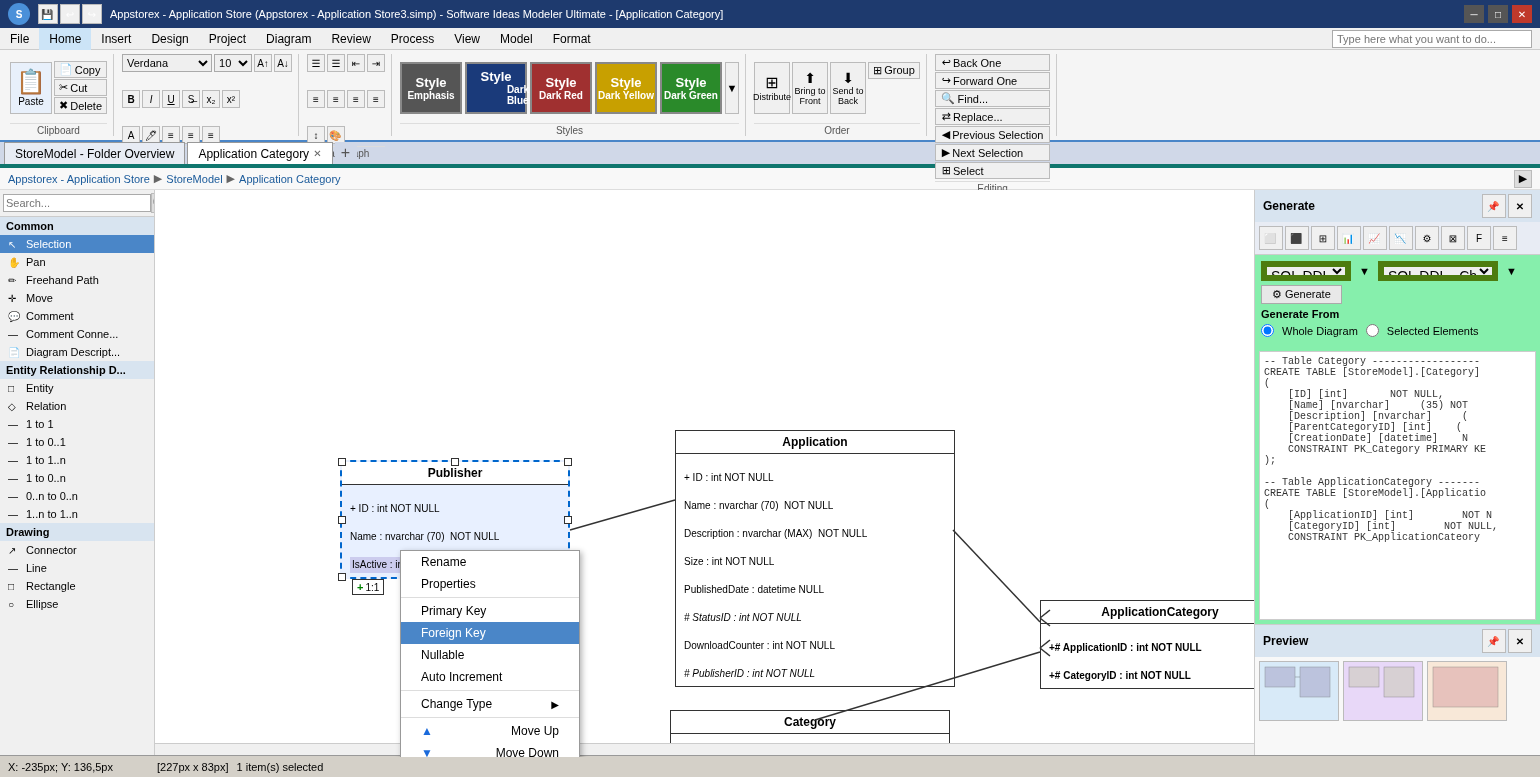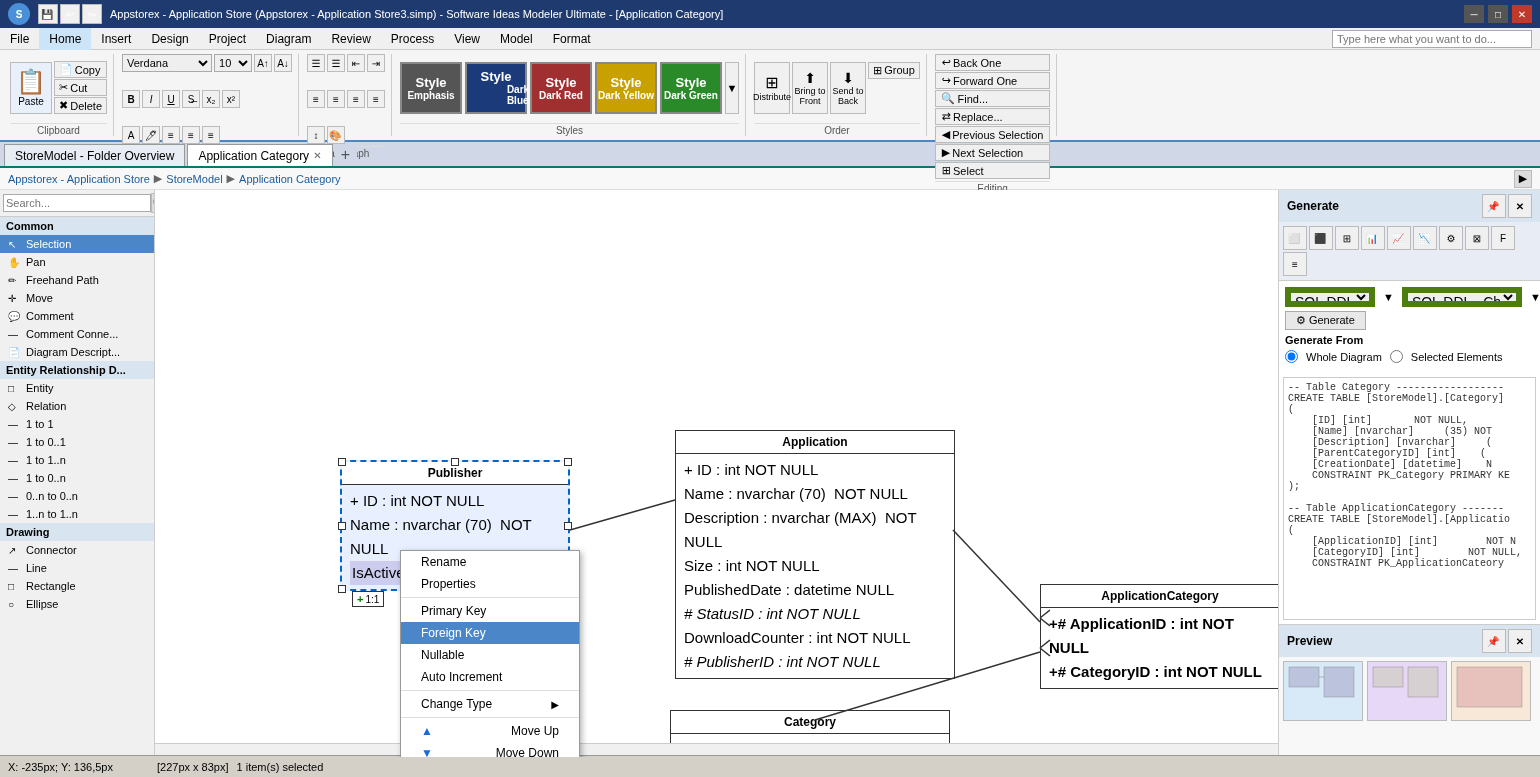--- a/index.html
+++ b/index.html
@@ -44,21 +44,21 @@
 
     
     .order-btns { display: flex; gap: 2px; }
     .order-btn { width: 36px; height: 52px; background: #f0f0f0; border: 1px solid #bbb; display: flex; flex-direction: column; align-items: center; justify-content: center; font-size: 9px; cursor: pointer; text-align: center; }
 
     
     .editing-btns { display: flex; flex-direction: column; gap: 1px; }
     .editing-btn { height: 17px; padding: 0 6px; background: #f0f0f0; border: 1px solid #bbb; font-size: 11px; cursor: pointer; display: flex; align-items: center; gap: 2px; white-space: nowrap; }
 
     
-    #tabbar { background: #d0d8e8; height: 26px; display: flex; align-items: flex-end; padding-left: 4px; border-bottom: 2px solid #0f766e; }
+    #tabbar { background: #d0d8e8; height: 26px; display: flex; align-items: flex-end; padding-left: 4px; border-bottom: 4px solid #0f766e; }
     .tab { height: 22px; padding: 0 10px; background: #e8ecf4; border: 1px solid #999; border-bottom: none; display: flex; align-items: center; cursor: pointer; font-size: 12px; gap: 4px; margin-right: 2px; }
     .tab.active { background: white; border-bottom-color: white; }
     .tab .close-x { font-size: 10px; color: #666; }
     .new-tab { height: 22px; width: 22px; background: #d0d8e8; border: none; display: flex; align-items: center; justify-content: center; cursor: pointer; font-size: 16px; color: #555; }
 
     
     #breadcrumb { background: #f8f8f8; height: 22px; display: flex; align-items: center; padding: 0 8px; font-size: 11px; border-bottom: 1px solid #ddd; }
     #breadcrumb span { color: #1a5a9a; cursor: pointer; }
     #breadcrumb .sep { color: #666; margin: 0 4px; }
     #breadcrumb .arrow-btn { margin-left: auto; width: 18px; height: 18px; background: #ddd; border: 1px solid #bbb; display: flex; align-items: center; justify-content: center; cursor: pointer; }
@@ -78,32 +78,32 @@
     .panel-item.selected { background: #4a86c8; color: white; }
     .panel-item .item-icon { width: 14px; font-size: 10px; }
 
     
     #canvas { flex: 1; background: white; position: relative; overflow: hidden; }
 
     
     .entity-box { position: absolute; background: white; border: 1px solid #333; font-size: 11px; min-width: 180px; }
     .entity-header { background: white; text-align: center; font-weight: bold; padding: 4px; border-bottom: 1px solid #333; font-size: 12px; }
     .entity-body { padding: 4px 8px; line-height: 1.6; }
-    .entity-body div { font-size: 15px; }
+    .entity-body div { font-size: 10px; margin-top: 12px; }
     .entity-selected { border: 2px dashed #0066cc; background: #e8f0ff; }
 
     
     #context-menu { position: absolute; background: white; border: 1px solid #999; box-shadow: 2px 2px 6px rgba(0,0,0,0.3); z-index: 100; min-width: 180px; font-size: 12px; top: 360px; left: 245px; }
     .ctx-item { padding: 4px 20px; cursor: pointer; display: flex; align-items: center; justify-content: space-between; }
     .ctx-item.active { background: #4a86c8; color: white; }
     .ctx-separator { height: 1px; background: #ddd; margin: 2px 0; }
     .ctx-item .arrow { font-size: 10px; }
 
     
-    #right-panel { width: 262px; background: #ffffff; border-left: 1px solid #ccc; display: flex; flex-direction: column; flex-shrink: 0; }
+    #right-panel { width: 286px; background: #86efac; border-left: 1px solid #ccc; display: flex; flex-direction: column; flex-shrink: 0; }
     #right-panel-header { background: #d8e4f0; padding: 4px 8px; font-weight: bold; font-size: 12px; display: flex; align-items: center; justify-content: space-between; }
     #right-panel-toolbar { display: flex; flex-wrap: wrap; gap: 2px; padding: 4px; background: #e8ecf4; border-bottom: 1px solid #ccc; }
     .rp-tool-btn { width: 24px; height: 24px; background: #f0f0f0; border: 1px solid #bbb; display: flex; align-items: center; justify-content: center; cursor: pointer; font-size: 10px; }
 
     #generate-panel { padding: 6px; font-size: 11px; }
     .gen-row { display: flex; align-items: center; gap: 4px; margin-bottom: 4px; }
     .gen-select { height: 20px; font-size: 14px; border: 6px solid #4d7c0f; }
     .gen-label { font-weight: bold; margin-bottom: 4px; }
     .gen-btn { padding: 2px 10px; background: #e8e8e8; border: 1px solid #aaa; cursor: pointer; font-size: 11px; }
     .radio-row { display: flex; align-items: center; gap: 8px; margin-bottom: 4px; }
@@ -464,21 +464,21 @@
         <div>Name : nvarchar (70)&nbsp; NOT NULL</div>
         <div>Description : nvarchar (MAX)&nbsp; NOT NULL</div>
         <div>Size : int NOT NULL</div>
         <div>PublishedDate : datetime NULL</div>
         <div><em># StatusID : int NOT NULL</em></div>
         <div>DownloadCounter : int NOT NULL</div>
         <div><em># PublisherID : int NOT NULL</em></div>
       </div>
     </div>
 
-    <div class="entity-box" style="left:885px;top:394px;width:240px;">
+    <div class="entity-box" style="left:885px;top:410px;width:240px;">
       <div class="entity-header">ApplicationCategory</div>
       <div class="entity-body">
         <div><strong>+# ApplicationID : int NOT NULL</strong></div>
         <div><strong>+# CategoryID : int NOT NULL</strong></div>
       </div>
     </div>
 
     <div class="entity-box" style="left:515px;top:520px;width:280px;">
       <div class="entity-header">Category</div>
       <div class="entity-body">

